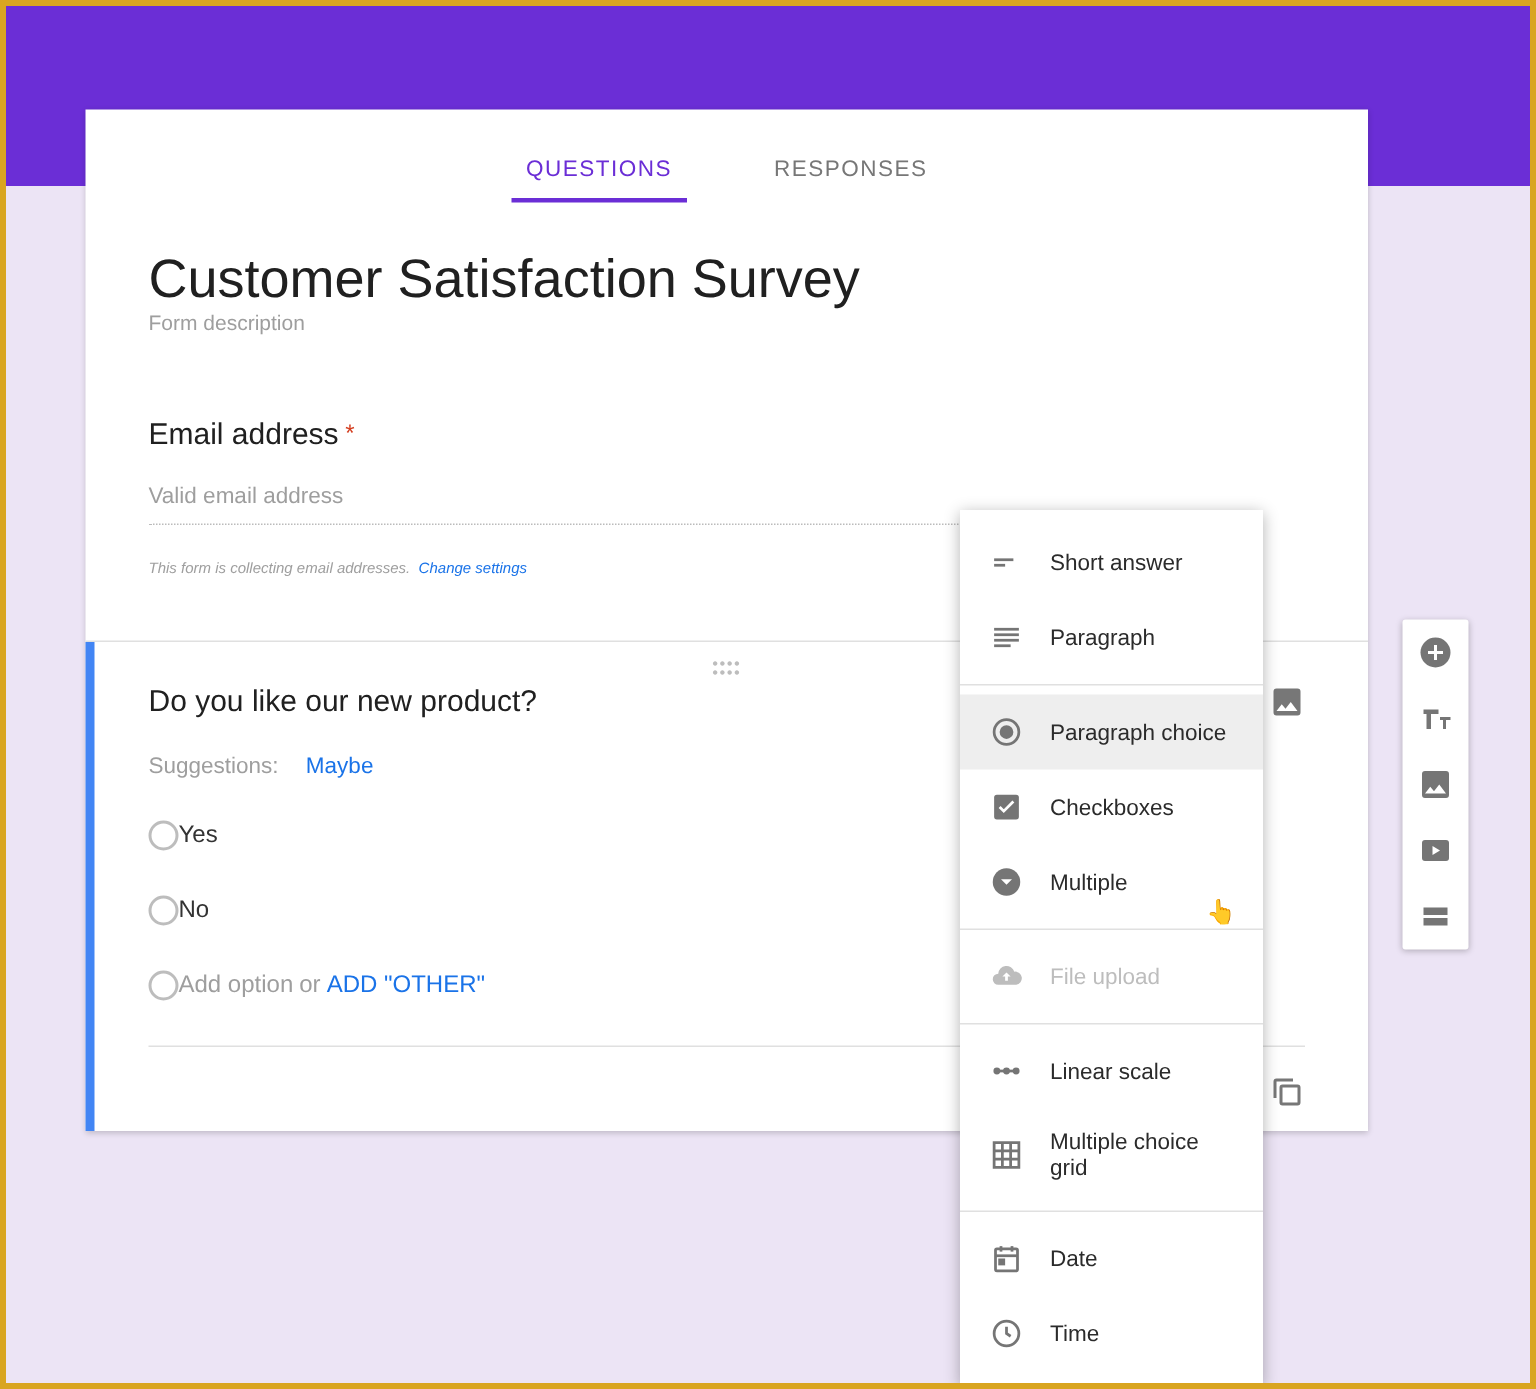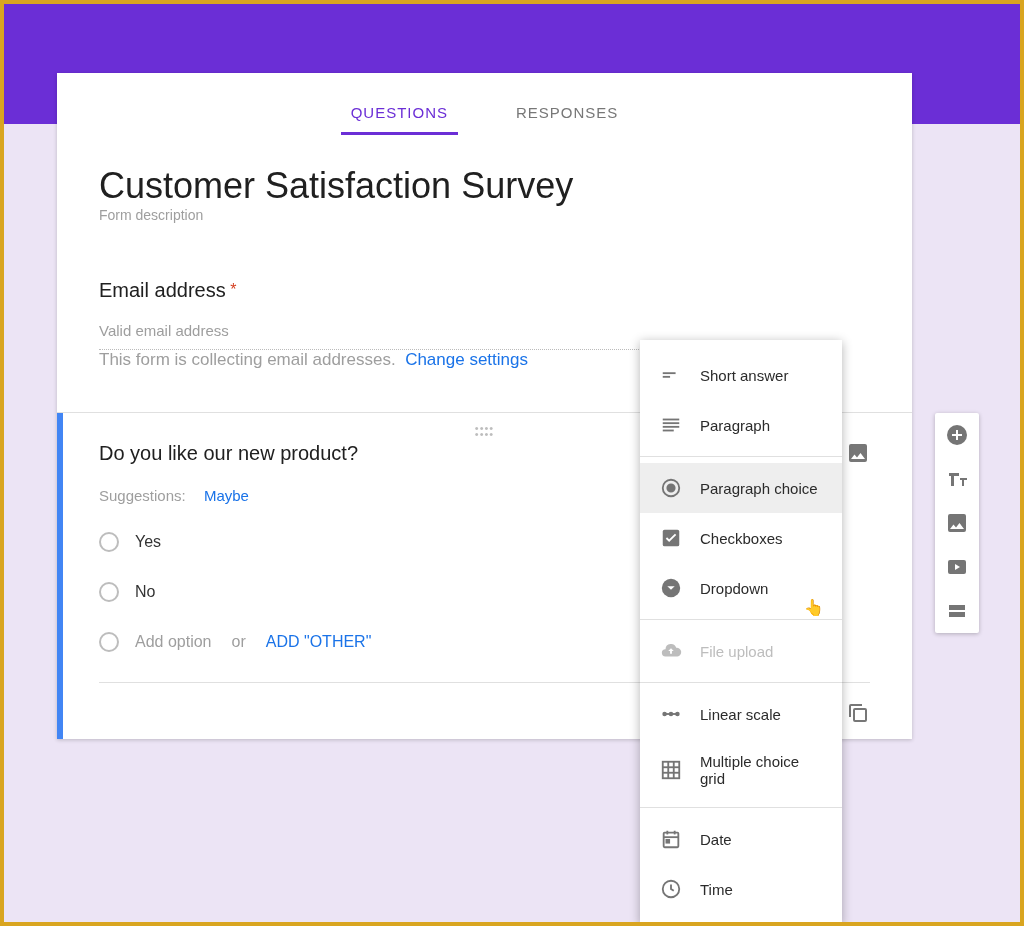--- a/index.html
+++ b/index.html
@@ -10,33 +10,33 @@
 .tabs { display: flex; justify-content: center; gap: 48px; height: 62px; align-items: flex-end; }
 .tab { padding: 0 10px 14px 10px; font-size: 15px; font-weight: 500; letter-spacing: 1px; color: #777; cursor: pointer; position: relative; }
 .tab.active { color: #6b2ed6; }
 .tab.active::after { content:''; position:absolute; left:0; right:0; bottom:0; height:3px; background:#6b2ed6; }
 .form-body { padding: 30px 42px 18px 42px; }
 .form-title { font-size: 36px; color: #202020; font-weight: 400; }
 .form-desc { font-size: 14px; color: #9e9e9e; margin-bottom: 56px; }
 .email-label { font-size: 20px; color: #202020; }
 .asterisk { color: #d43f21; font-size: 16px; position: relative; top: -2px; }
 .email-input { margin-top: 20px; color: #9e9e9e; font-size: 15px; border-bottom: 1px dotted #bbb; padding-bottom: 10px; width: 70%; }
-.collect-note { font-size: 17px; color: #9e9e9e; }
+.collect-note { margin-top: 24px; font-size: 10px; color: #9e9e9e; font-style: italic; }
 .link { color: #1a73e8; cursor: pointer; }
 .question-card { position: relative; margin-top: 24px; border-top: 1px solid #e0e0e0; padding: 28px 42px 56px 42px; }
 .question-card::before { content:''; position:absolute; left:0; top:0; bottom:0; width:6px; background:#4285f4; }
 .drag-dots { position:absolute; top:12px; left:50%; transform:translateX(-50%); color:#bdbdbd; font-size:11px; letter-spacing:1px; line-height:6px; }
 .q-row { display:flex; align-items:center; justify-content:space-between; }
 .q-text { font-size: 20px; color: #202020; }
 .img-icon-box { width:24px; height:24px; color:#777; }
 .suggest-row { margin-top: 22px; font-size: 15px; }
 .suggest-label { color: #9e9e9e; }
 .suggest-val { color: #1a73e8; margin-left: 14px; cursor:pointer; }
 .options { margin-top: 28px; }
-.opt { display:flex; align-items:center; gap:16px; margin-bottom: 30px; font-size: 16px; color:#333; }
+.opt { display:flex; align-items:center; gap:0; margin-bottom: 30px; font-size: 16px; color:#333; }
 .radio-circle { width:20px; height:20px; border:2px solid #bdbdbd; border-radius:50%; flex-shrink:0; }
 .add-opt-text { color:#9e9e9e; }
 .or-text { color:#9e9e9e; margin: 0 4px; }
 .add-other { color:#1a73e8; cursor:pointer; }
 .q-divider { border-top:1px solid #e0e0e0; margin-top:8px; }
 .q-footer { position:absolute; bottom:14px; right:42px; display:flex; gap:10px; }
 .copy-icon { width:24px; height:24px; color:#777; cursor:pointer; }
 
 .dropdown-menu { position:absolute; top:340px; left:640px; width:202px; background:#fff; box-shadow:0 2px 10px rgba(0,0,0,0.3); z-index:50; padding:10px 0; }
 .menu-item { display:flex; align-items:center; gap:18px; padding:14px 20px; font-size:15px; color:#2b2b2b; cursor:pointer; position:relative; }
@@ -161,21 +161,21 @@
       </div>
     <span>Checkboxes</span>
   </div>
   <div class="menu-item">
     <div class="menu-icon">
         <svg viewBox="0 0 24 24" fill="currentColor">
           <circle cx="12" cy="12" r="10"></circle>
           <path d="M8 10l4 4 4-4" fill="#fff"></path>
         </svg>
       </div>
-    <span>Dropdown</span>
+    <span>Multiple</span>
   </div>
   <div class="menu-sep"></div>
   <div class="menu-item disabled">
     <div class="menu-icon">
         <svg viewBox="0 0 24 24" fill="currentColor">
           <path d="M19 18H6a4 4 0 0 1 0-8 6 6 0 0 1 11.7-1.5A4.5 4.5 0 0 1 19 18z"></path>
           <path d="M12 9l-3 3h2v3h2v-3h2l-3-3z" fill="#fff"></path>
         </svg>
       </div>
     <span>File upload</span>

